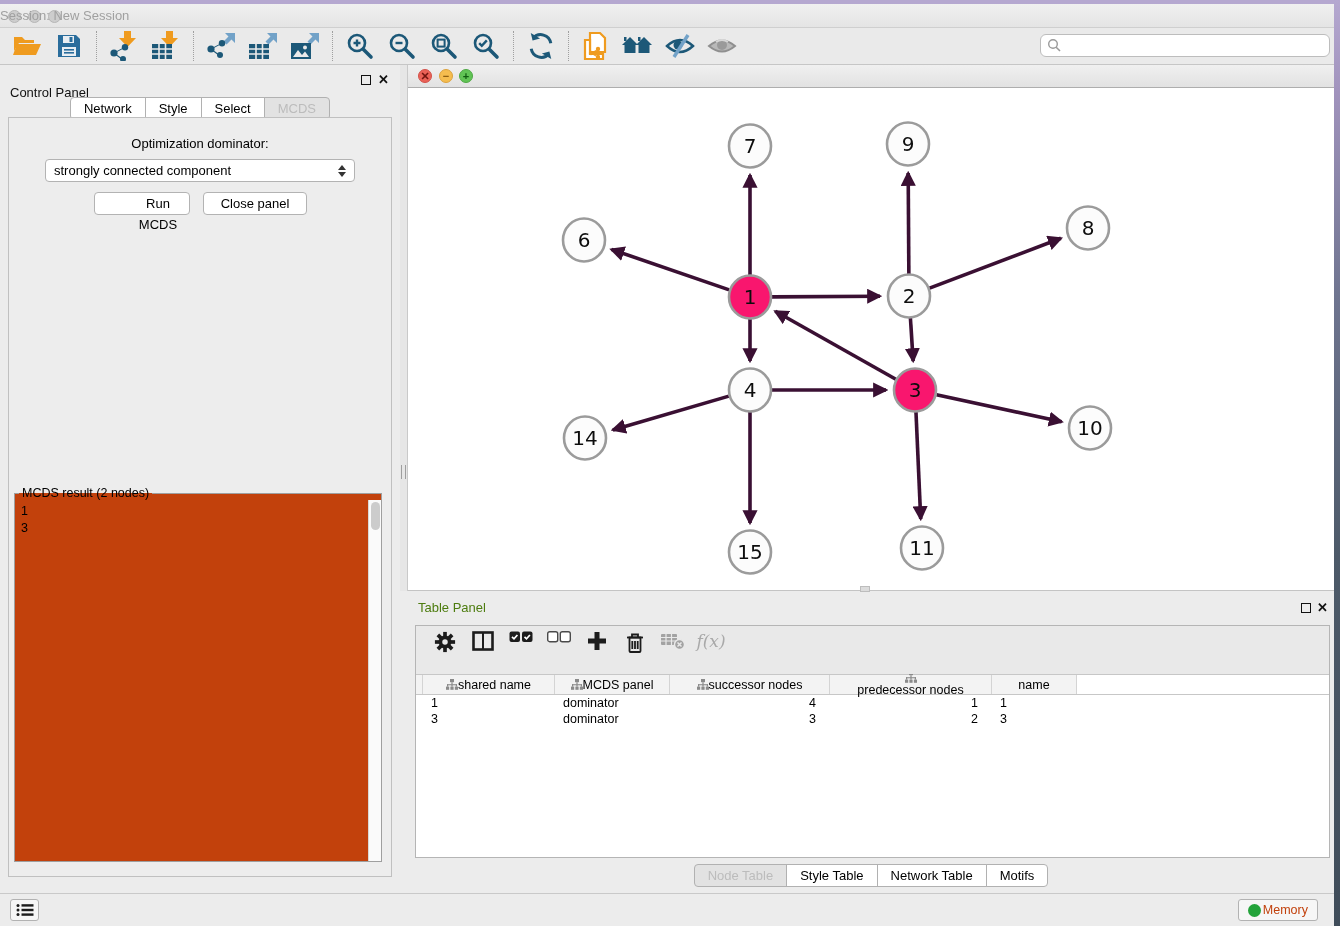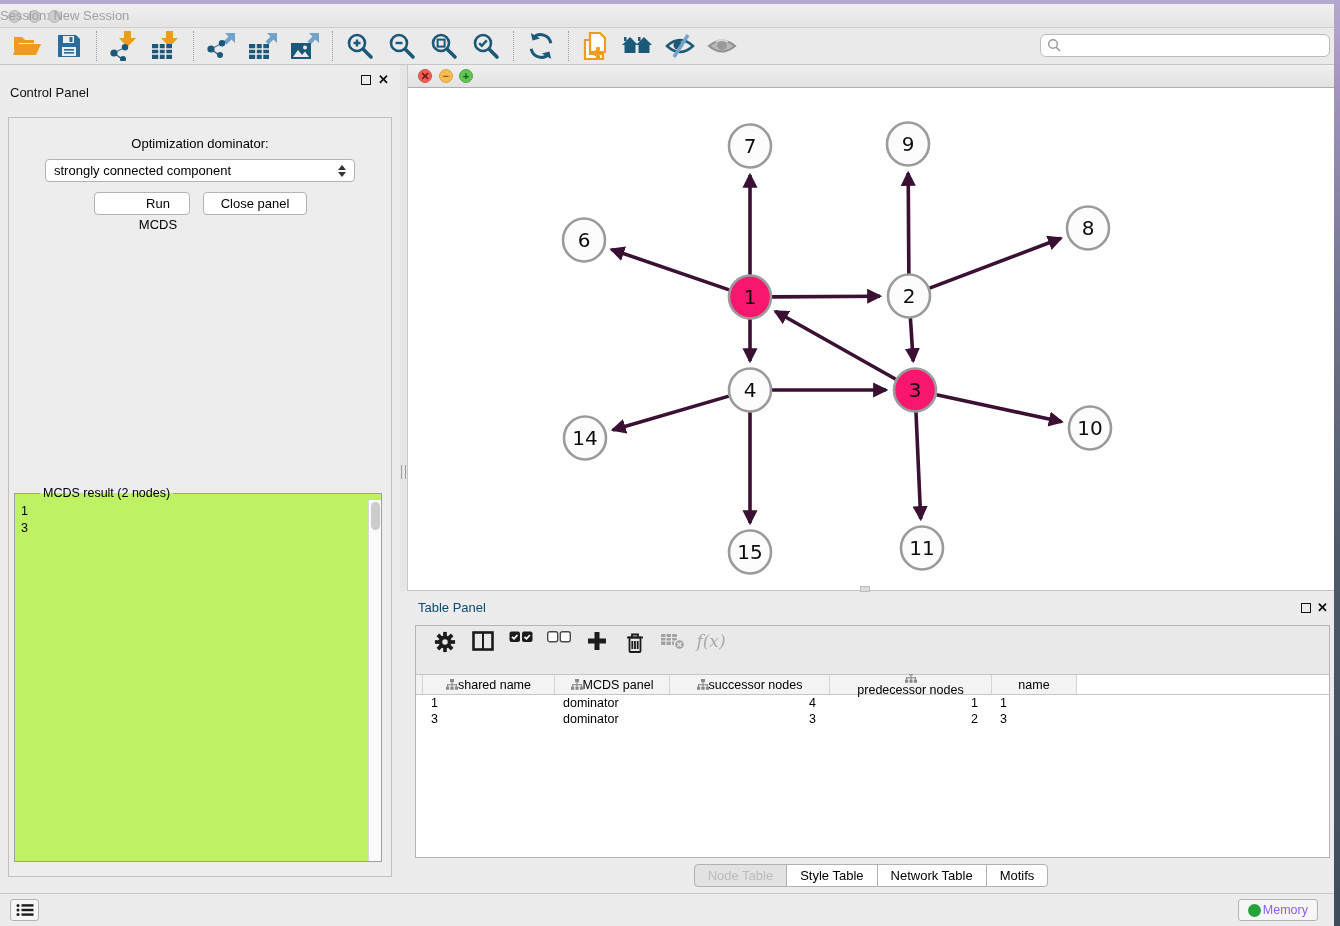--- a/index.html
+++ b/index.html
@@ -46,21 +46,21 @@
     border:1px solid #b3b3b3; border-radius:4px; display:flex; align-items:center; padding:0 8px; font-size:13px; }
   .criterion .label { flex:1; }
   .spin { display:flex; flex-direction:column; gap:2px; align-items:center; }
   .spin .up { width:0;height:0;border-left:4px solid transparent;border-right:4px solid transparent;border-bottom:5px solid #333; }
   .spin .dn { width:0;height:0;border-left:4px solid transparent;border-right:4px solid transparent;border-top:5px solid #333; }
   .cp-btn { position:absolute; top:74px; height:23px; background:#fff; border:1px solid #b3b3b3;
     border-radius:4px; font-size:13px; text-align:center; line-height:21px; }
   .btn-run { left:85px; width:96px;padding-left:32px; }
   .btn-closepanel { left:194px; width:104px; }
   .result-fs { position:absolute; left:5px; top:368px; width:368px; height:376px;
-    border:1px solid #9f9f9f; background:#bef264;padding-left:21px; }
+    border:1px solid #9f9f9f; background:#c2410c; }
   .result-fs legend { font-size:12.5px; padding:0 3px; margin-left:4px; background:transparent; color:#000; }
   .result-inner { position:absolute; left:0; top:0; width:100%; height:100%; display:flex; }
   .result-text { flex:1; font-size:12.5px; line-height:17px; padding:3px 6px; white-space:pre; color:#000; }
   .result-scroll { width:13px; background:#fafafa; border-left:1px solid #d8d8d8; position:relative; }
   .result-thumb { position:absolute; top:2px; left:1.5px; width:9px; height:28px; background:#ccc; border-radius:5px; }
 
   
   .v-splitter { position:absolute; left:400px; top:65px; width:8px; height:526px; background:#e6e6e6;
     border-right:1px solid #c9c9c9; }
   .v-splitter .grip { position:absolute; top:400px; left:1px; width:5px; height:14px;
@@ -74,21 +74,21 @@
     font-size:11px; line-height:13px; font-weight:bold; }
   .wb-close { left:10px; background:#ea6257; border:1px solid #d2514a; color:#71150f; }
   .wb-min { left:31px; background:#f5bd4f; border:1px solid #dca23e; color:#8a5c10; }
   .wb-zoom { left:51px; background:#61c455; border:1px solid #4ea844; color:#0f5c10; }
   .net-canvas { position:absolute; left:408px; top:88px; width:926px; height:503px; background:#fff;
     border-bottom:1px solid #c4c4c4; }
   .h-grip { position:absolute; left:860px; top:586px; width:10px; height:6px; background:#dcdcdc;
     border:1px solid #bdbdbd; z-index:5; }
 
   
-  .tp-title { position:absolute; left:418px; top:600px; font-size:13px; color:#0c4a6e; }
+  .tp-title { position:absolute; left:418px; top:600px; font-size:13px; color:#4d7c0f; }
   .tp-box { position:absolute; left:415px; top:625px; width:915px; height:233px;
     background:#e9e9e9; border:1px solid #b5b5b5; }
   .tp-toolbar { position:absolute; left:0; top:0; width:100%; height:44px;
     display:flex; align-items:center; padding-left:10px; }
   .tp-icon { width:38px; height:34px; display:flex; align-items:flex-start; justify-content:center; }
   .fx { font-family:"DejaVu Serif", serif; font-style:italic; font-size:17px; color:#a9a9a9; }
   .tbl { position:absolute; left:0; top:48px; width:100%; bottom:0; background:#fff; overflow:hidden; }
   .tbl-head { display:flex; height:21px; border-top:1px solid #c7c7c7; border-bottom:1px solid #c7c7c7; }
   .th-cell { background:#f3f3f3; border-right:1px solid #d4d4d4; display:flex; align-items:center;
     justify-content:center; font-size:12.5px; color:#000; }
@@ -98,21 +98,21 @@
   .td { overflow:hidden; white-space:nowrap; }
 
   .tp-tabs { position:absolute; left:408px; top:864px; width:926px; display:flex; justify-content:center; }
 
   
   .statusbar { position:absolute; left:0; top:893px; width:1334px; height:33px;
     background:#ececec; border-top:1px solid #c9c9c9; }
   .sb-left { position:absolute; left:10px; top:5px; width:29px; height:22px; background:#f6f6f6;
     border:1px solid #b2b2b2; border-radius:3px; display:flex; align-items:center; justify-content:center; }
   .sb-mem { position:absolute; right:16px; top:5px; height:22px; background:#f6f6f6; border:1px solid #b2b2b2;
-    border-radius:3px; display:flex; align-items:center; gap:2px; padding:0 9px; font-size:12.5px; color:#8b5cf6; }
+    border-radius:3px; display:flex; align-items:center; gap:2px; padding:0 9px; font-size:12.5px; color:#c2410c; }
   .mem-dot { width:13px; height:13px; border-radius:50%; background:#23a33a; }
 
   svg { display:block; }
 </style>
 </head>
 <body>
 
 <div id="app">
   <div class="wp-top"></div>
   <div class="wp-right"></div>
@@ -318,20 +318,26 @@
             <path d="M9.2 9.2 13 13" stroke="#9a9a9a" stroke-width="1.6"></path>
           </svg>
         </span>
       <input value="" style="">
     </div>
   </div>
 
   <div class="cp-title">Control Panel</div>
   <div class="panel-float" style="left:361px; top:75px;"></div>
   <div class="panel-close" style="left:378px; top:74px;">✕</div>
+  <div class="cp-tabs" id="cp-tabs">
+      <div class="seg-tab">Network</div>
+      <div class="seg-tab">Style</div>
+      <div class="seg-tab">Select</div>
+      <div class="seg-tab active">MCDS</div>
+    </div>
 
   <div class="cp-content">
     <div class="opt-label">Optimization dominator:</div>
     <div class="criterion">
       <span class="label">strongly connected component</span>
       <span class="spin">
           <span class="up"></span>
           <span class="dn"></span>
         </span>
     </div>

